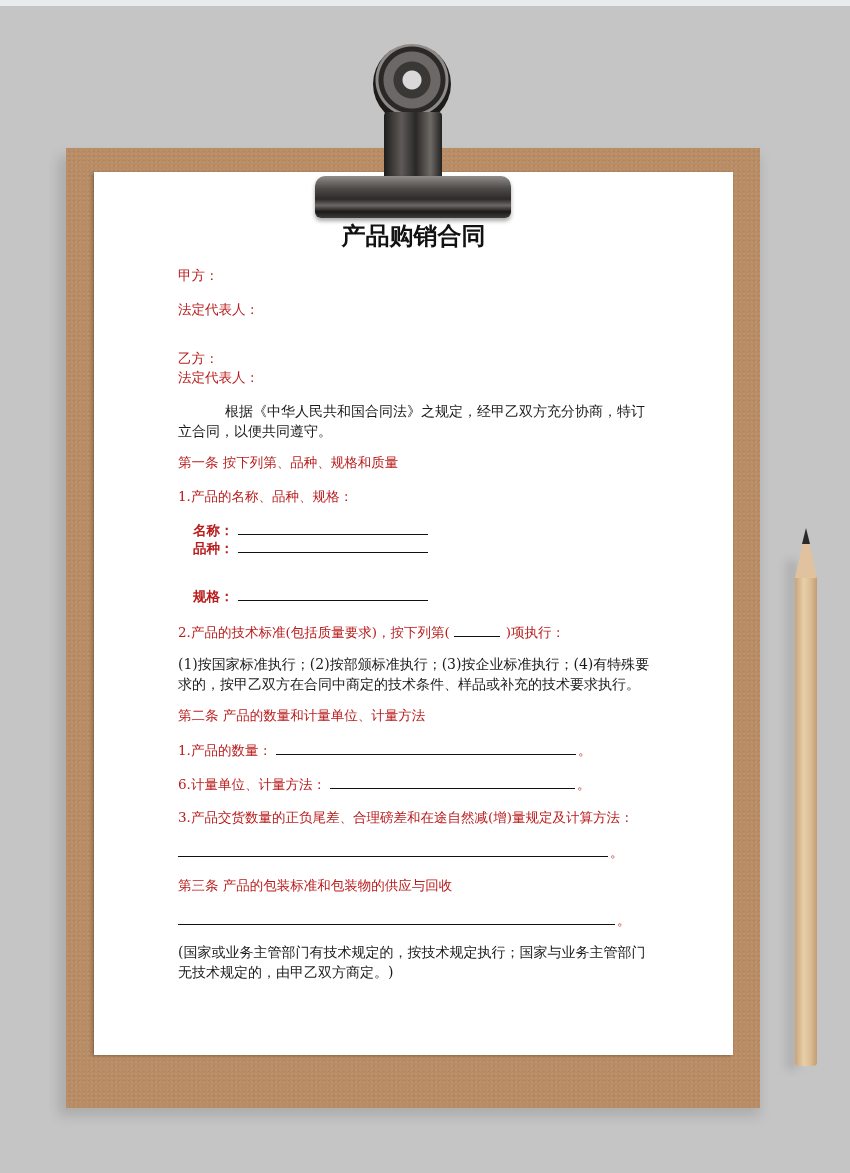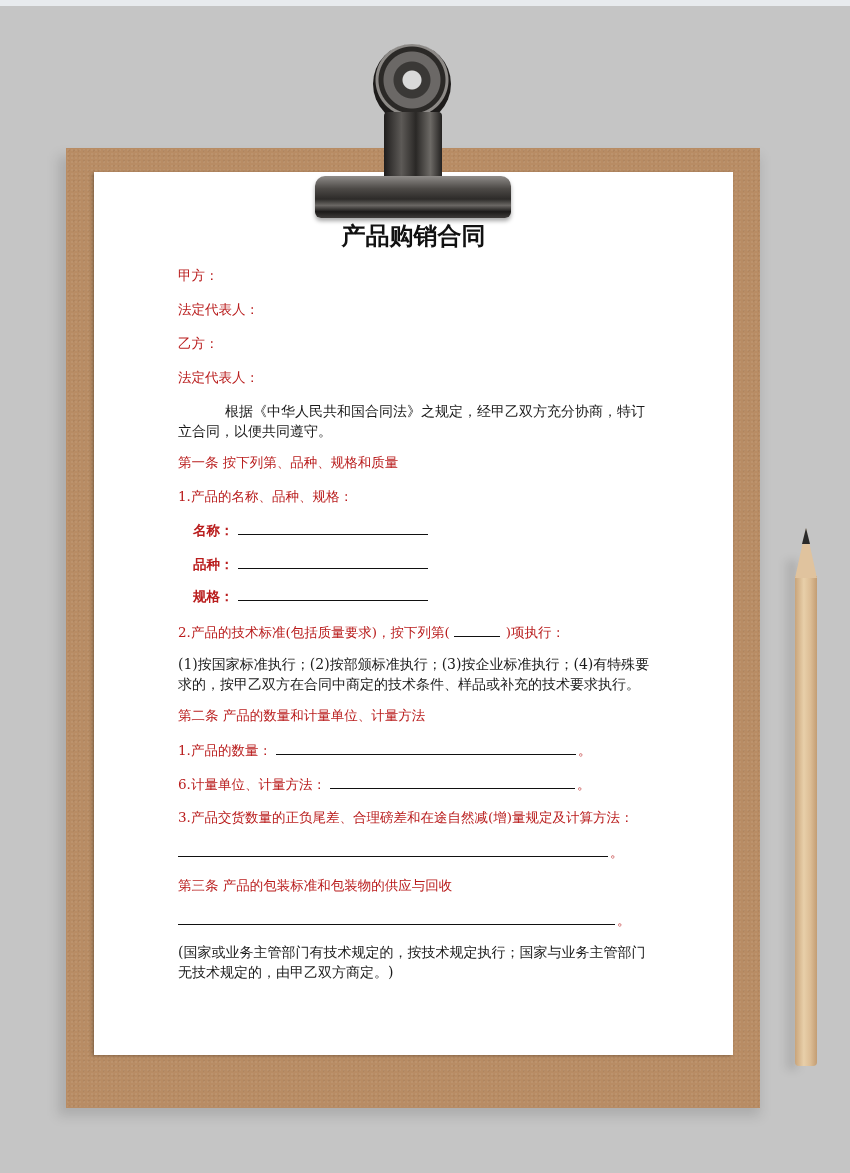--- a/index.html
+++ b/index.html
@@ -89,32 +89,32 @@
 
 <div class="pencil-shadow"></div>
 <div class="pencil-body"></div>
 <div class="pencil-tip"></div>
 <div class="pencil-lead"></div>
 
 <div class="title">产品购销合同</div>
 
 <div class="line" style="top:267px">甲方：</div>
 <div class="line" style="top:301px">法定代表人：</div>
-<div class="line" style="top:335px">乙方：</div>
+<div class="line" style="top:350px">乙方：</div>
 <div class="line" style="top:369px">法定代表人：</div>
 
 <div class="para" style="top:401px; text-indent:47px">根据《中华人民共和国合同法》之规定，经甲乙双方充分协商，特订立合同，以便共同遵守。</div>
 
 <div class="line" style="top:454px">第一条 按下列第、品种、规格和质量</div>
 <div class="line" style="top:488px">1.产品的名称、品种、规格：</div>
 
 <div class="line indent1" style="top:521px">
   <span>名称：</span><span class="blank" style="width:190px"></span>
 </div>
-<div class="line indent1" style="top:555px">
+<div class="line indent1" style="top:539px">
   <span>品种：</span><span class="blank" style="width:190px"></span>
 </div>
 <div class="line indent1" style="top:587px">
   <span>规格：</span><span class="blank" style="width:190px"></span>
 </div>
 
 <div class="line" style="top:623px">
   <span>2.产品的技术标准(包括质量要求)，按下列第(</span><span class="blank" style="width:46px; margin-right:6px"></span><span>)项执行：</span>
 </div>
 

